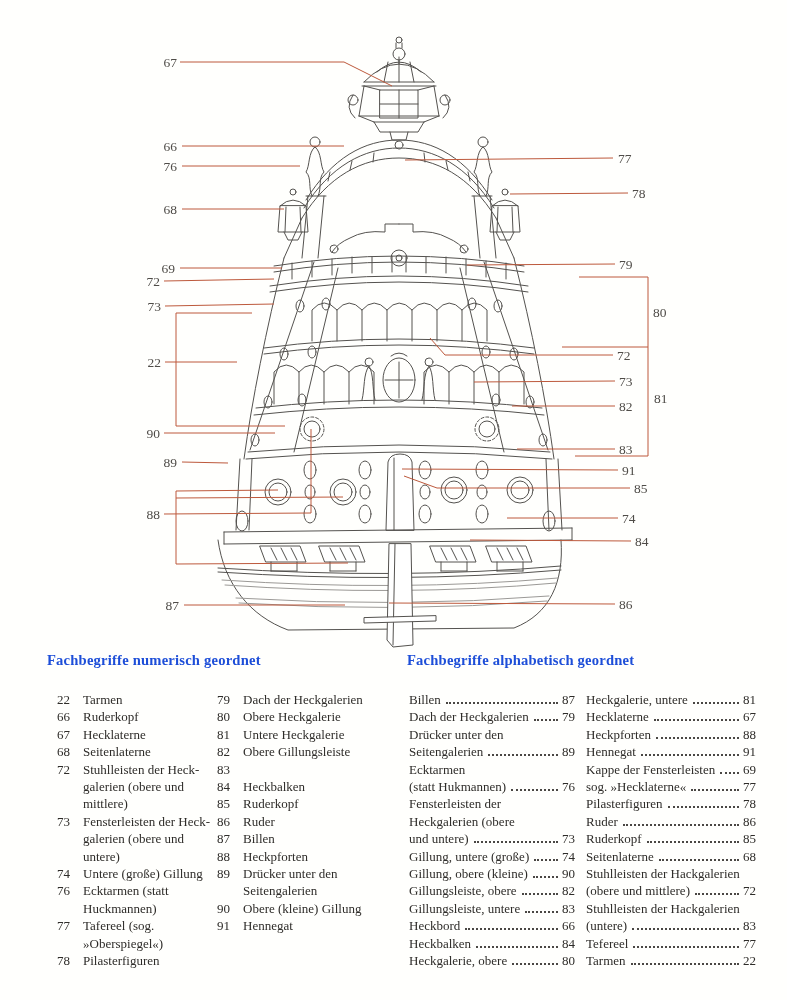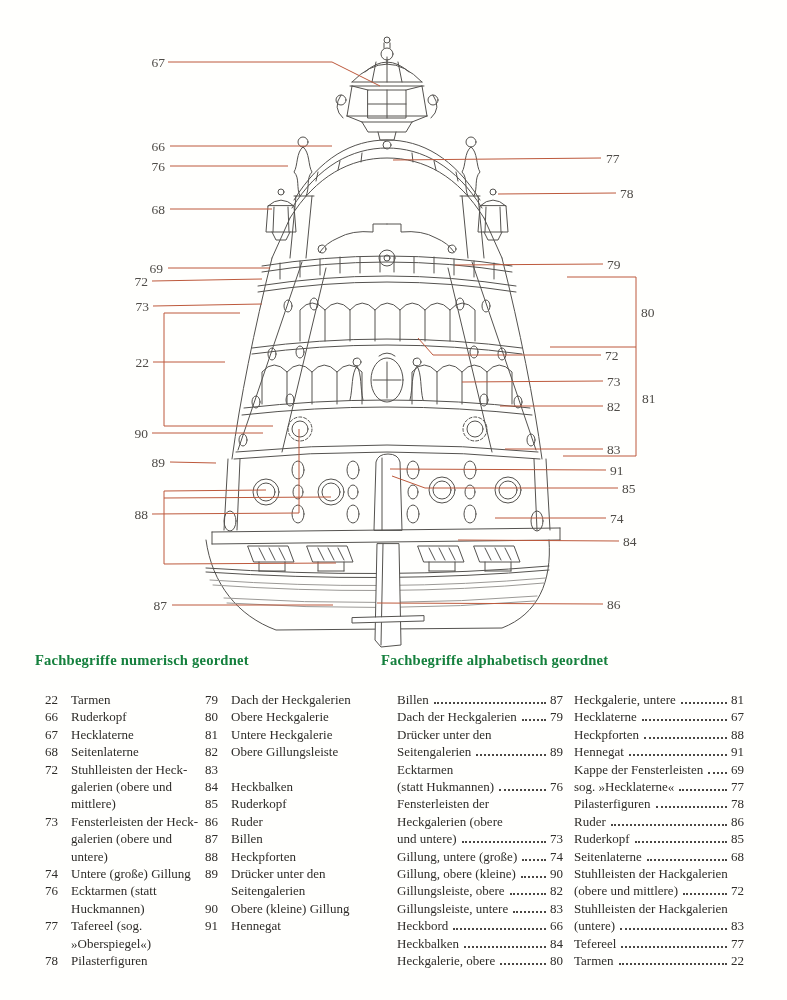--- a/index.html
+++ b/index.html
@@ -1,21 +1,21 @@
 <!DOCTYPE html>
 <html><head>
 <meta charset="utf-8">
 <style>
   html,body{margin:0;padding:0;}
   body{width:787px;height:1000px;background:#fffffd;position:relative;overflow:hidden;
        font-family:"Liberation Serif","DejaVu Serif",serif;color:#2e2c29;}
-  #stage{position:absolute;inset:0;}
+  #stage{position:absolute;inset:0;margin-left:12px;}
   svg.diagram{position:absolute;left:0;top:0;}
   .dnum{font:13.5px "Liberation Serif","DejaVu Serif",serif;fill:#4f4c48;}
-  .gtitle{position:absolute;font-weight:bold;font-size:14.6px;letter-spacing:.2px;color:#15803d;white-space:nowrap;}
+  .gtitle{position:absolute;font-weight:bold;font-size:14.6px;letter-spacing:.2px;color:#1d4ed8;white-space:nowrap;}
   .gcol{position:absolute;top:691px;font-size:13px;line-height:17.4px;color:#2e2c29;}
   .nrow{display:grid;grid-template-columns:18px 1fr;column-gap:8px;}
   .nn{text-align:left;}
   .arow{display:flex;align-items:baseline;white-space:nowrap;}
   .arow .at{flex:0 0 auto;}
   .arow .dots{flex:1 1 auto;border-bottom:2px dotted #4a4744;margin:0 4px 3px 5px;min-width:8px;}
   .arow .an{flex:0 0 auto;}
 </style>
 </head>
 <body>
@@ -219,21 +219,21 @@
       <text x="642" y="402.5" text-anchor="start" class="dnum">81</text>
       <text x="607" y="453.5" text-anchor="start" class="dnum">83</text>
       <text x="610" y="474.5" text-anchor="start" class="dnum">91</text>
       <text x="622" y="492.5" text-anchor="start" class="dnum">85</text>
       <text x="610" y="522.5" text-anchor="start" class="dnum">74</text>
       <text x="623" y="545.5" text-anchor="start" class="dnum">84</text>
       <text x="607" y="608.5" text-anchor="start" class="dnum">86</text>
     </svg>
 
   <div class="gtitle" style="left:35px;top:652px">Fachbegriffe numerisch geordnet</div>
-  <div class="gtitle" style="left:381px;top:652px">Fachbegriffe alphabetisch geordnet</div>
+  <div class="gtitle" style="left:395px;top:652px">Fachbegriffe alphabetisch geordnet</div>
 
   <div class="gcol" style="left:45px;width:158px">
       <div class="nrow">
         <span class="nn">22</span>
         <span>
           <div>Tarmen</div>
         </span>
       </div>
       <div class="nrow">
         <span class="nn">66</span>

